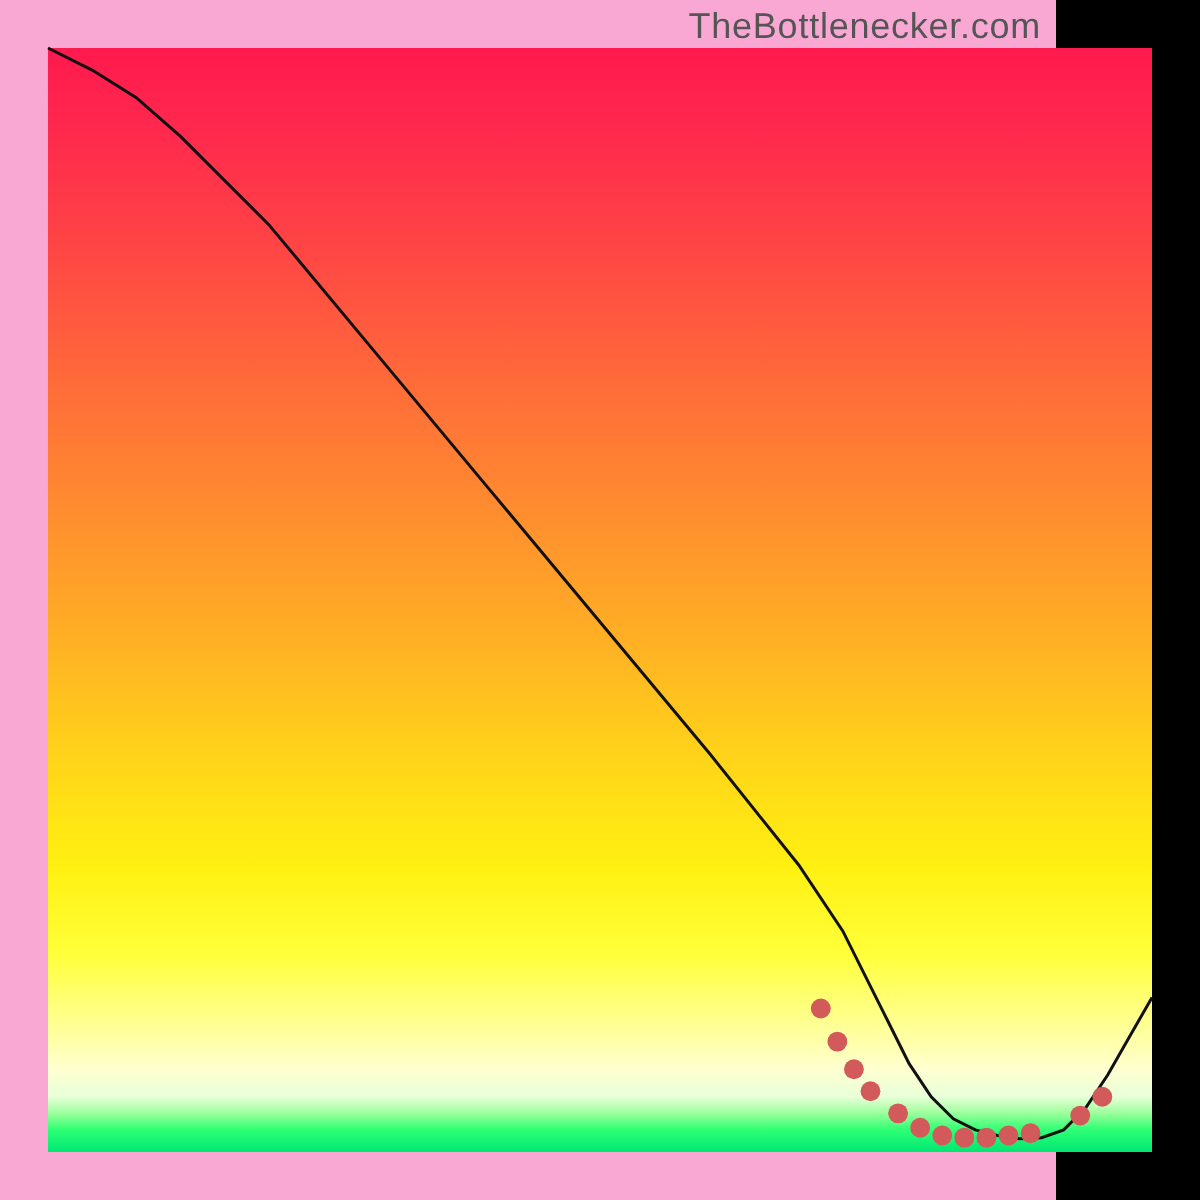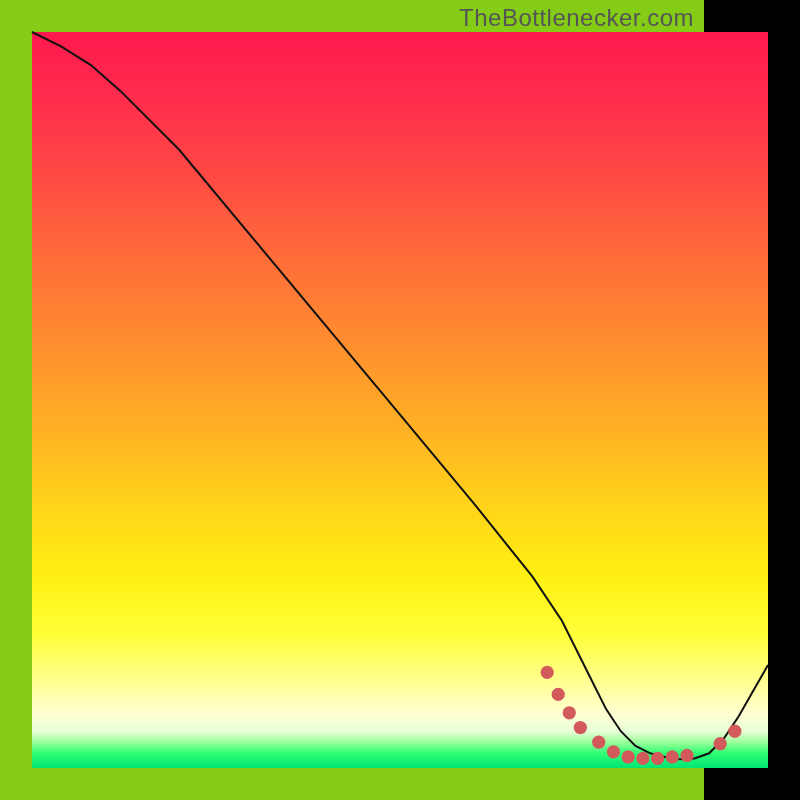--- a/index.html
+++ b/index.html
@@ -8,21 +8,21 @@
     width: 800px;
     height: 800px;
     background: #000;
     font-family: Arial, Helvetica, sans-serif;
     overflow: hidden;
   }
   .frame {
     position: relative;
     width: 704px;
     height: 800px;
-    background: #84cc16;
+    background: #f9a8d4;
   }
   .watermark {
     position: absolute;
     top: 4px;
     right: 10px;
     color: #555;
     font-size: 24px;
     font-weight: 500;
     letter-spacing: 0.5px;
     user-select: none;

